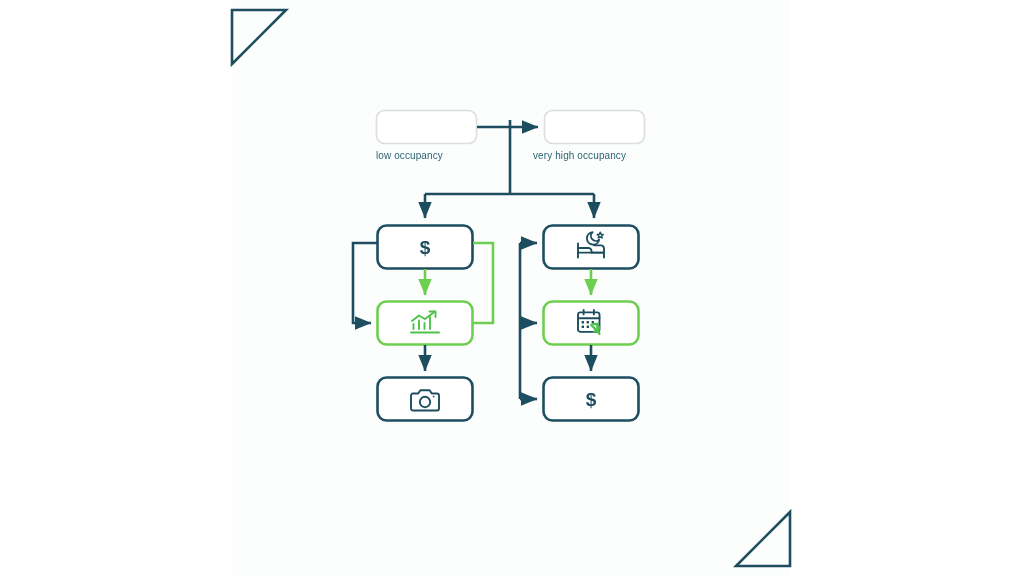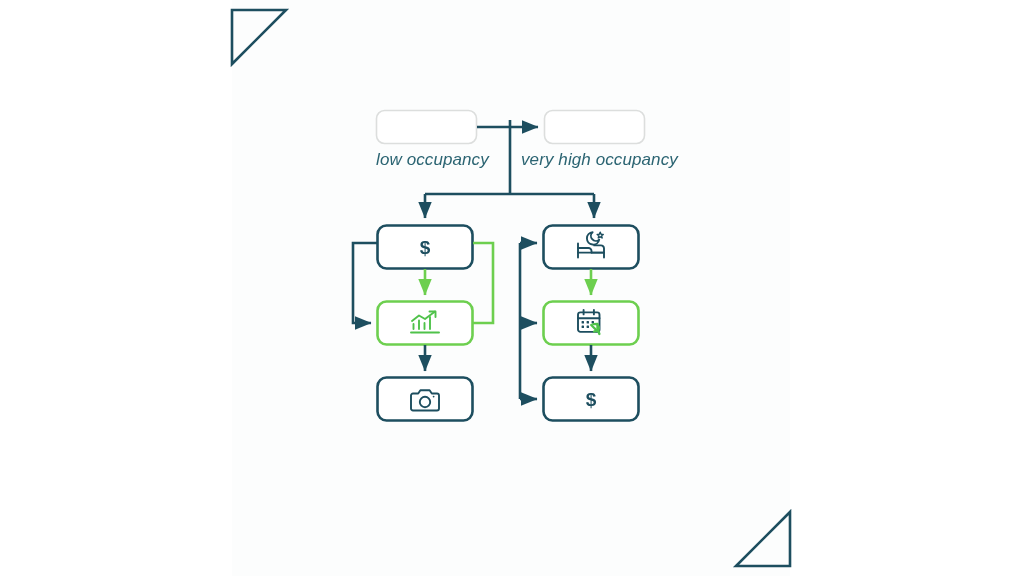--- a/index.html
+++ b/index.html
@@ -22,26 +22,25 @@
     width: 558px; height: 576px;
     background: #fcfdfd;
   }
   #svg-layer {
     position: absolute;
     left: 0; top: 0;
     width: 1024px; height: 576px;
   }
   .node-label {
     position: absolute;
-    font-size: 17px;
+    font-size: 10px;
     color: #2b6472;
     letter-spacing: .1px;
     white-space: nowrap;
     text-align: left;
-    font-style: italic;
   }
   .icon-cell {
     position: absolute;
     display: flex;
     align-items: center;
     justify-content: center;
   }
   .dollar-glyph {
     font-size: 19px;
     font-weight: 600;
@@ -166,15 +165,15 @@
   <div class="icon-cell" style="left:377px; top:226px; width:96px; height:43px;">
     <span class="dollar-glyph">$</span>
   </div>
 
   <div class="icon-cell" style="left:543px; top:378px; width:96px; height:43px;">
     <span class="dollar-glyph">$</span>
   </div>
 
   <div class="node-label" style="left:376px; top:150px; width:100px;">low occupancy</div>
 
-  <div class="node-label" style="left:521px; top:150px; width:147px;">very high occupancy</div>
+  <div class="node-label" style="left:533px; top:150px; width:147px;">very high occupancy</div>
 
 </div>
 
 </body></html>

